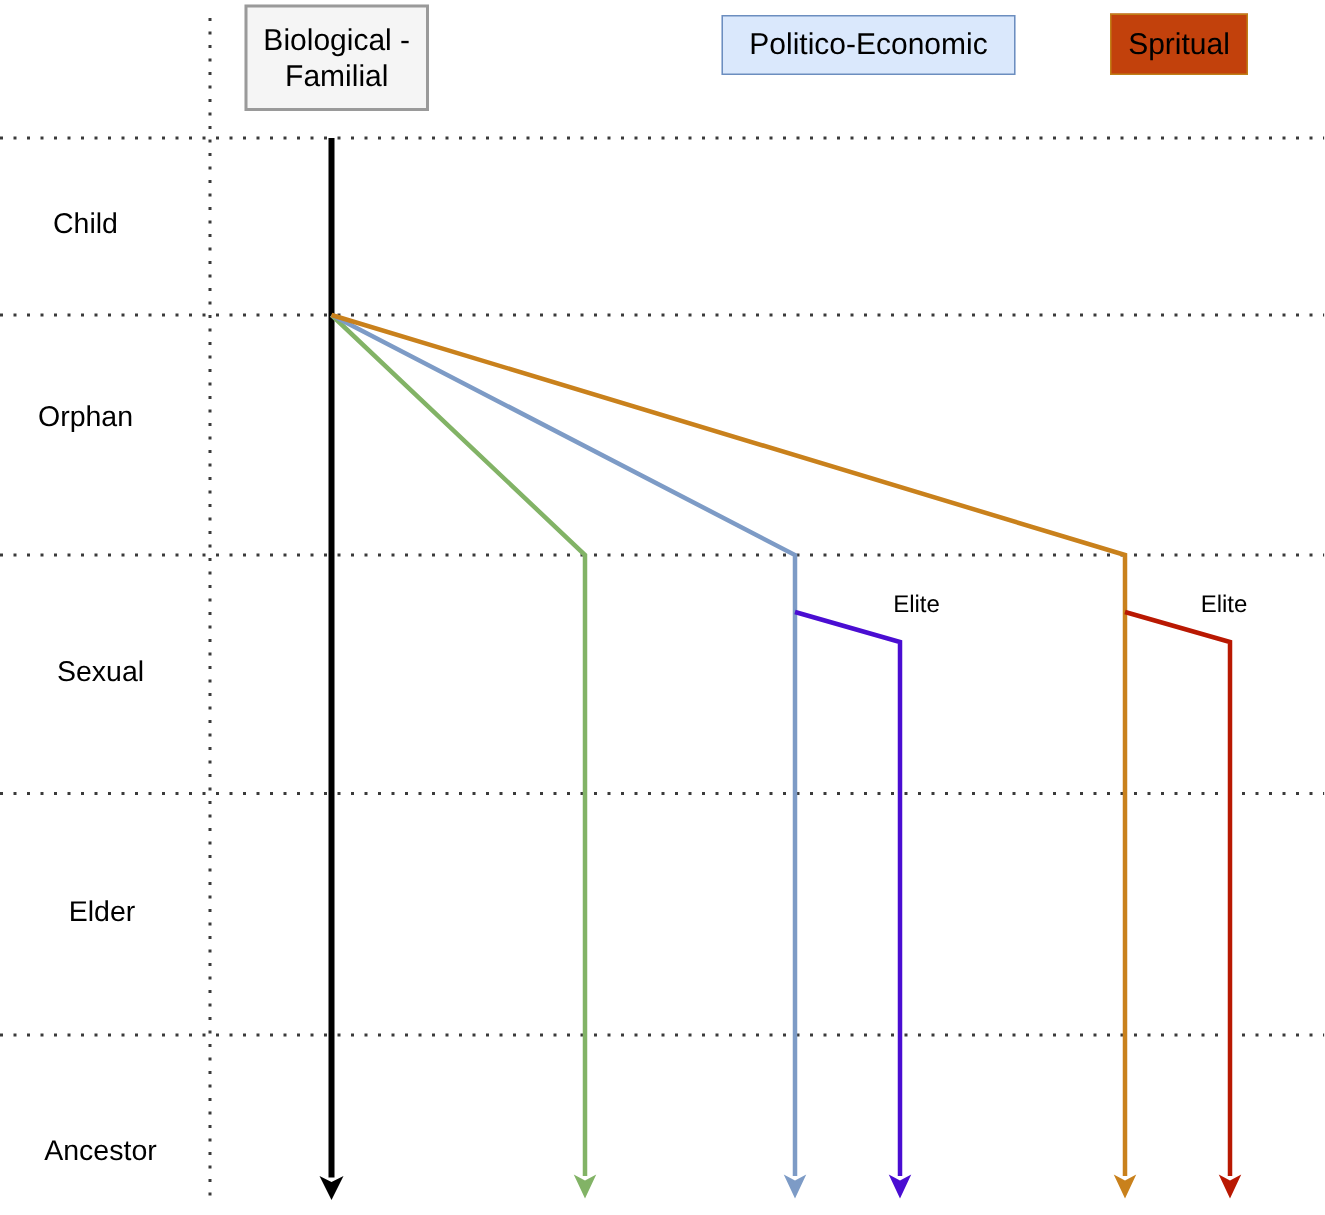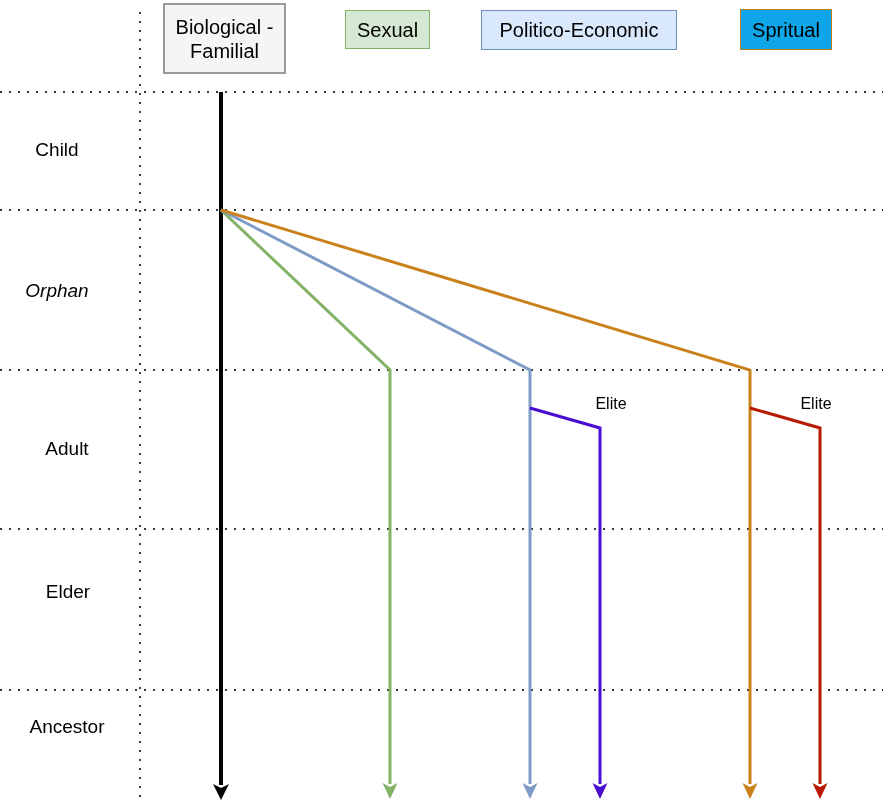--- a/index.html
+++ b/index.html
@@ -85,34 +85,31 @@
     <g style="color: rgb(185, 24, 2);">
       <path d="M750 408 L820 428 L820 784" stroke="currentColor" stroke-width="3" fill="none"></path>
       <path fill="currentColor" d="M820 799 L812.5 783 L820 787 L827.5 783 Z"></path>
     </g>
   </svg>
 
   <div class="legend-box thick" style="left: 163px; top: 3px; width: 123px; height: 71px; background-color: rgb(245, 245, 245); border-color: rgb(154, 154, 154); color: #000000;">
     <span>Biological - Familial</span>
   </div>
 
-  <div class="legend-box thin" style="left: 345px; top: 10px; width: 85px; height: 39px; background-color: rgb(213, 232, 212); border-color: rgb(130, 179, 102); color: rgb(0, 0, 0);">
-    <span>Sexual</span>
-  </div>
 
   <div class="legend-box thin" style="left: 481px; top: 10px; width: 196px; height: 40px; background-color: rgb(218, 232, 252); border-color: rgb(108, 142, 191); color: rgb(0, 0, 0);">
     <span>Politico-Economic</span>
   </div>
 
-  <div class="legend-box thin" style="left: 740px; top: 9px; width: 92px; height: 41px; background-color: #0ea5e9; border-color: rgb(192, 127, 23); color: rgb(0, 0, 0);">
+  <div class="legend-box thin" style="left: 740px; top: 9px; width: 92px; height: 41px; background-color: #c2410c; border-color: rgb(192, 127, 23); color: rgb(0, 0, 0);">
     <span>Spritual</span>
   </div>
 
   <div class="stage-label" style="left:57px; top:150px;">Child</div>
-  <div class="stage-label" style="left:57px; top:291px;font-style:italic;">Orphan</div>
-  <div class="stage-label" style="left:67px; top:449px;">Adult</div>
-  <div class="stage-label" style="left:68px; top:592px;">Elder</div>
-  <div class="stage-label" style="left:67px; top:727px;">Ancestor</div>
+  <div class="stage-label" style="left:57px; top:279px;">Orphan</div>
+  <div class="stage-label" style="left:67px; top:449px;">Sexual</div>
+  <div class="stage-label" style="left:68px; top:609px;">Elder</div>
+  <div class="stage-label" style="left:67px; top:768px;">Ancestor</div>
 
   <div class="elite-label" style="left:611px; top:404px;">Elite</div>
   <div class="elite-label" style="left:816px; top:404px;">Elite</div>
 
 </div>
 
 </body></html>

